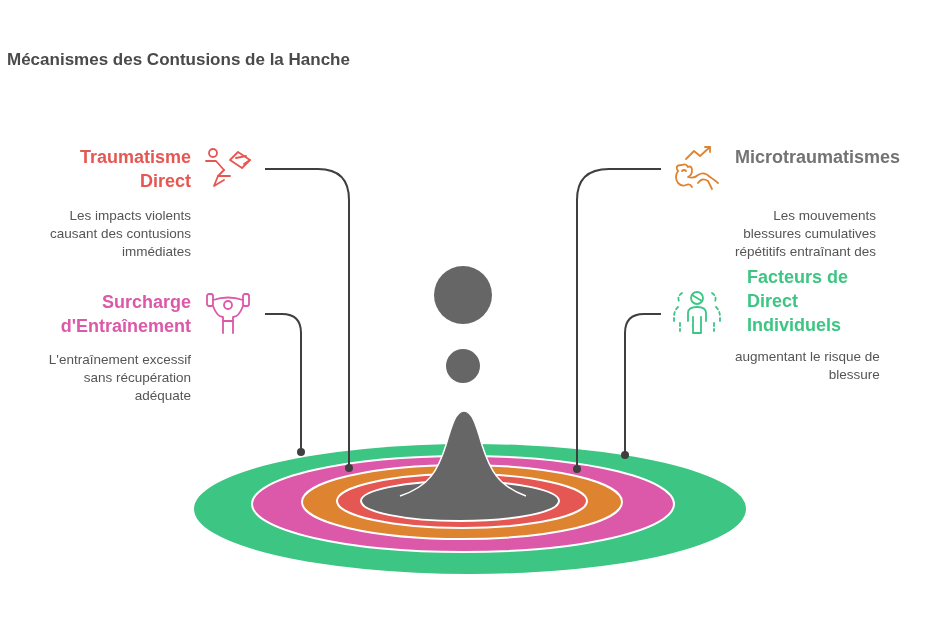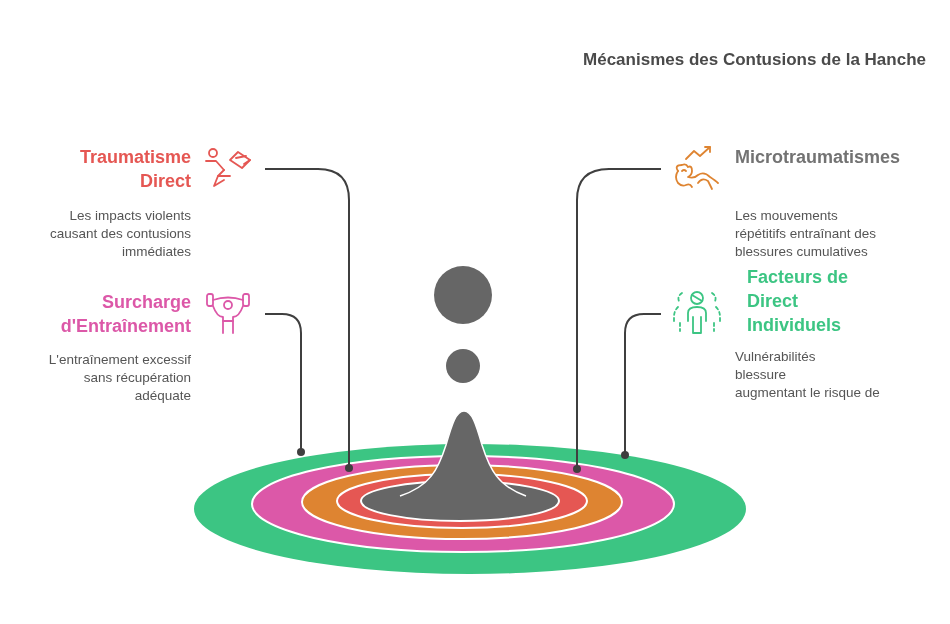--- a/index.html
+++ b/index.html
@@ -1,19 +1,19 @@
 <!DOCTYPE html>
 <html><head>
 <meta charset="utf-8">
 <style>
   html, body { margin:0; padding:0; background:#ffffff; }
   body { width:950px; height:624px; position:relative; overflow:hidden; font-family:"Liberation Sans", sans-serif; }
-  .title { position:absolute; left:0; top:50px; width:926px; text-align:right; font-size:17px; font-weight:bold; color:#4a4a4a; }
+  .title { position:absolute; left:0; top:50px; width:926px; text-align:left; font-size:17px; font-weight:bold; color:#4a4a4a;padding-left:7px; }
   .heading { position:absolute; font-size:18px; font-weight:bold; line-height:24px; }
-  .desc { position:absolute; font-size:13.5px; line-height:18px; color:#555555; }
+  .desc { position:absolute; font-size:13.5px; line-height:18px; color:#555555;text-align:right; }
   .right-align { text-align:right; }
   .icon { position:absolute; }
   svg.diagram { position:absolute; left:0; top:0; }
 </style>
 </head>
 <body>
 
 <div class="title">Mécanismes des Contusions de la Hanche</div>
 
 <svg class="diagram" width="950" height="624" viewBox="0 0 950 624">
@@ -84,43 +84,42 @@
     <path d="M38,15 Q34,26 28,26 L28,42"></path>
     <path d="M18,30 L28,30"></path>
   </g>
 </svg>
 
 <div class="heading" style="left:735px; top:145px; color:#737373;">
   <div>Microtraumatismes</div>
 </div>
 <div class="desc" style="left:735px; top:207px;">
   <div>Les mouvements</div>
+  <div>blessures cumulatives</div>
   <div>répétitifs entraînant des</div>
-  <div>blessures cumulatives</div>
 </div>
 <svg class="icon" style="left:672px; top:145px;" width="52" height="48" viewBox="0 0 52 48">
   <g fill="none" stroke="#de8431" stroke-width="1.8" stroke-linecap="round" stroke-linejoin="round">
     <path d="M14,14 L22,6 L28,11 L38,2"></path>
     <path d="M33,2 L38,2 L38,7"></path>
     <path d="M6,26 Q2,20 10,20 Q14,18 16,22 Q20,20 20,26 Q20,30 16,32 Q22,34 26,30 Q32,26 38,32 Q44,36 46,38"></path>
     <path d="M6,26 Q2,32 6,38 Q10,42 14,40 Q18,38 20,42"></path>
     <path d="M26,38 Q30,32 36,36 L40,44"></path>
     <path d="M10,26 Q12,24 14,26"></path>
   </g>
 </svg>
 
 <div class="heading" style="left:735px; top:265px; color:#3cc583;margin-left:12px;">
   <div>Facteurs de</div>
   <div>Direct</div>
   <div>Individuels</div>
 </div>
 <div class="desc" style="left:735px; top:348px;">
-  <div>Vulnérabilités</div>
+  <div>augmentant le risque de</div>
   <div>blessure</div>
-  <div>augmentant le risque de</div>
 </div>
 <svg class="icon" style="left:672px; top:289px;" width="50" height="48" viewBox="0 0 50 48">
   <g fill="none" stroke="#3cc583" stroke-width="1.8" stroke-linecap="round" stroke-linejoin="round">
     <circle cx="25" cy="9" r="6"></circle>
     <path d="M20,6 L30,12"></path>
     <path d="M16,32 L16,24 Q16,18 25,18 Q34,18 34,24 L34,32"></path>
     <path d="M21,28 L21,44 L29,44 L29,28"></path>
     <path d="M10,4 Q4,8 8,14" stroke-dasharray="3 3"></path>
     <path d="M40,4 Q46,8 42,14" stroke-dasharray="3 3"></path>
     <path d="M6,18 Q2,22 2,28 L2,34" stroke-dasharray="3 3"></path>

